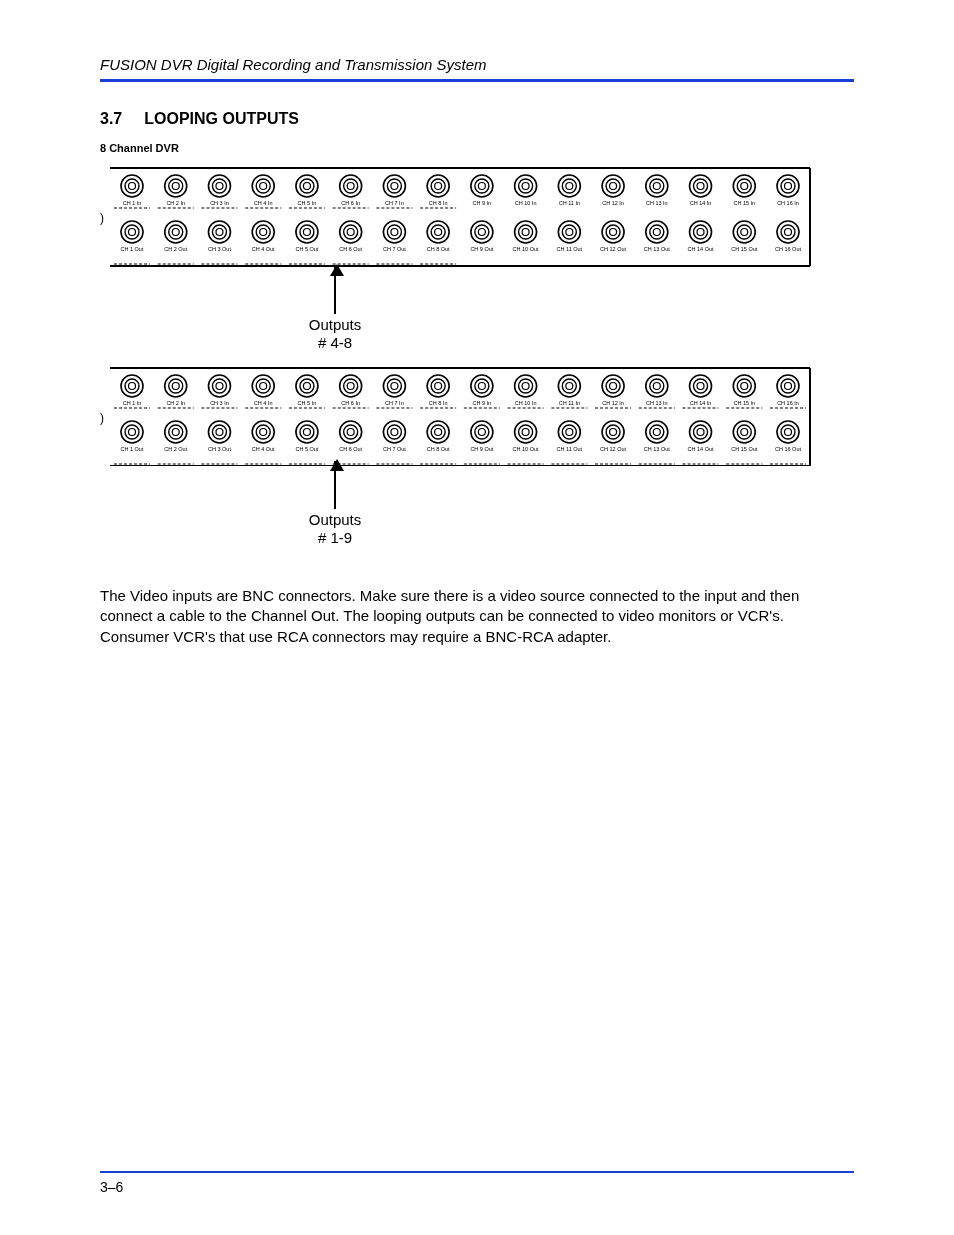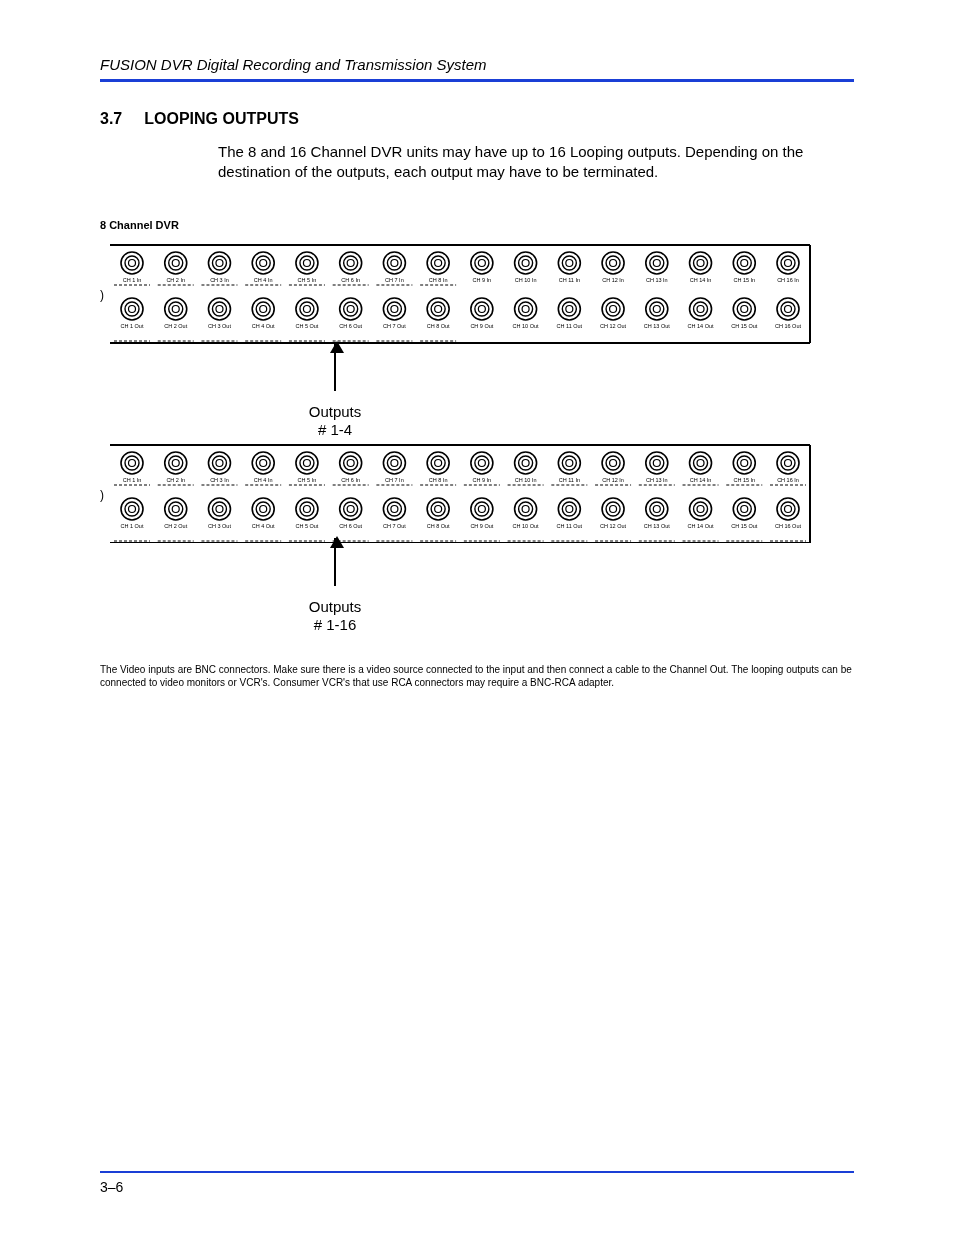--- a/index.html
+++ b/index.html
@@ -11,38 +11,37 @@
   .sec-heading { display: flex; gap: 22px; font-weight: bold; font-size: 16px; margin-bottom: 14px; }
   .intro { margin-left: 118px; font-size: 15px; line-height: 1.35; margin-bottom: 36px; max-width: 640px; }
   .subhead { font-weight: bold; font-size: 11px; margin-bottom: 12px; }
   .panel-block { margin-bottom: 90px; position: relative; }
   .panel-svg { display: block; }
   .arrow-block { position: absolute; left: 175px; width: 120px; text-align: center; }
   .arrow-block.a8 { top: 100px; }
   .arrow-block.a16 { top: 95px; }
   .arrow-line { width: 0; height: 48px; border-left: 2px solid #000; margin: 0 auto; position: relative; }
   .arrow-line::before { content: ""; position: absolute; top: -2px; left: -6px; border-left: 7px solid transparent; border-right: 7px solid transparent; border-bottom: 12px solid #000; }
-  .arrow-label { font-size: 15px; line-height: 1.2; margin-top: 12px; }
-  .body-para { font-size: 10px; line-height: 1.35; max-width: 760px; }
+  .arrow-label { font-size: 15px; line-height: 1.2; margin-top: 2px; }
+  .body-para { font-size: 15px; line-height: 1.35; max-width: 760px; }
   .footer { position: absolute; left: 100px; right: 100px; bottom: 40px; }
   .pagenum { font-size: 14px; margin-top: 6px; }
 </style>
 </head>
 <body>
 
 <div class="page">
   <div class="running-head">FUSION DVR Digital Recording and Transmission System</div>
   <hr class="rule-blue-thick">
 
   <div class="sec-heading">
     <span>3.7</span>
     <span>LOOPING OUTPUTS</span>
   </div>
 
-  <p class="intro">The 8 and 16 Channel DVR units may have up to 16 Looping outputs. Depending on the destination of the outputs, each output may have to be terminated.</p>
 
   <div class="subhead">8 Channel DVR</div>
   <div class="panel-block">
     <svg class="panel-svg" id="svg8" width="720" height="110" viewBox="0 0 720 110">
         <line x1="10" y1="2" x2="710" y2="2" stroke="#000" stroke-width="2"></line>
         <line x1="710" y1="2" x2="710" y2="100" stroke="#000" stroke-width="2"></line>
         <line x1="10" y1="100" x2="710" y2="100" stroke="#000" stroke-width="2"></line>
         <text x="0" y="56" font-size="12" fill="#000">)</text>
         <circle cx="32" cy="20" r="11" fill="none" stroke="#000" stroke-width="1.6"></circle>
         <circle cx="32" cy="20" r="7" fill="none" stroke="#000" stroke-width="1.4"></circle>
@@ -186,21 +185,21 @@
         <line x1="145.2" y1="98" x2="181.2" y2="98" stroke="#000" stroke-width="1" stroke-dasharray="3 2"></line>
         <line x1="188.93333333333334" y1="98" x2="224.93333333333334" y2="98" stroke="#000" stroke-width="1" stroke-dasharray="3 2"></line>
         <line x1="232.66666666666669" y1="98" x2="268.6666666666667" y2="98" stroke="#000" stroke-width="1" stroke-dasharray="3 2"></line>
         <line x1="276.4" y1="98" x2="312.4" y2="98" stroke="#000" stroke-width="1" stroke-dasharray="3 2"></line>
         <line x1="320.1333333333333" y1="98" x2="356.1333333333333" y2="98" stroke="#000" stroke-width="1" stroke-dasharray="3 2"></line>
       </svg>
     <div class="arrow-block a8">
       <div class="arrow-line"></div>
       <div class="arrow-label">
         <span>Outputs</span><br>
-        <span># 1-4</span>
+        <span># 4-8</span>
       </div>
     </div>
   </div>
 
   <div class="panel-block" style="margin-bottom:120px;">
     <svg class="panel-svg" id="svg16" width="720" height="100" viewBox="0 0 720 100">
         <line x1="10" y1="2" x2="710" y2="2" stroke="#000" stroke-width="2"></line>
         <line x1="710" y1="2" x2="710" y2="100" stroke="#000" stroke-width="2"></line>
         <line x1="10" y1="100" x2="710" y2="100" stroke="#000" stroke-width="2"></line>
         <text x="0" y="56" font-size="12" fill="#000">)</text>
@@ -362,21 +361,21 @@
         <line x1="495.0666666666666" y1="98" x2="531.0666666666666" y2="98" stroke="#000" stroke-width="1" stroke-dasharray="3 2"></line>
         <line x1="538.8" y1="98" x2="574.8" y2="98" stroke="#000" stroke-width="1" stroke-dasharray="3 2"></line>
         <line x1="582.5333333333333" y1="98" x2="618.5333333333333" y2="98" stroke="#000" stroke-width="1" stroke-dasharray="3 2"></line>
         <line x1="626.2666666666667" y1="98" x2="662.2666666666667" y2="98" stroke="#000" stroke-width="1" stroke-dasharray="3 2"></line>
         <line x1="670" y1="98" x2="706" y2="98" stroke="#000" stroke-width="1" stroke-dasharray="3 2"></line>
       </svg>
     <div class="arrow-block a16">
       <div class="arrow-line"></div>
       <div class="arrow-label">
         <span>Outputs</span><br>
-        <span># 1-16</span>
+        <span># 1-9</span>
       </div>
     </div>
   </div>
 
   <p class="body-para">The Video inputs are BNC connectors. Make sure there is a video source connected to the input and then connect a cable to the Channel Out. The looping outputs can be connected to video monitors or VCR's. Consumer VCR's that use RCA connectors may require a BNC-RCA adapter.</p>
 
   <div class="footer">
     <hr class="rule-blue-thin">
     <div class="pagenum">3–6</div>
   </div>

